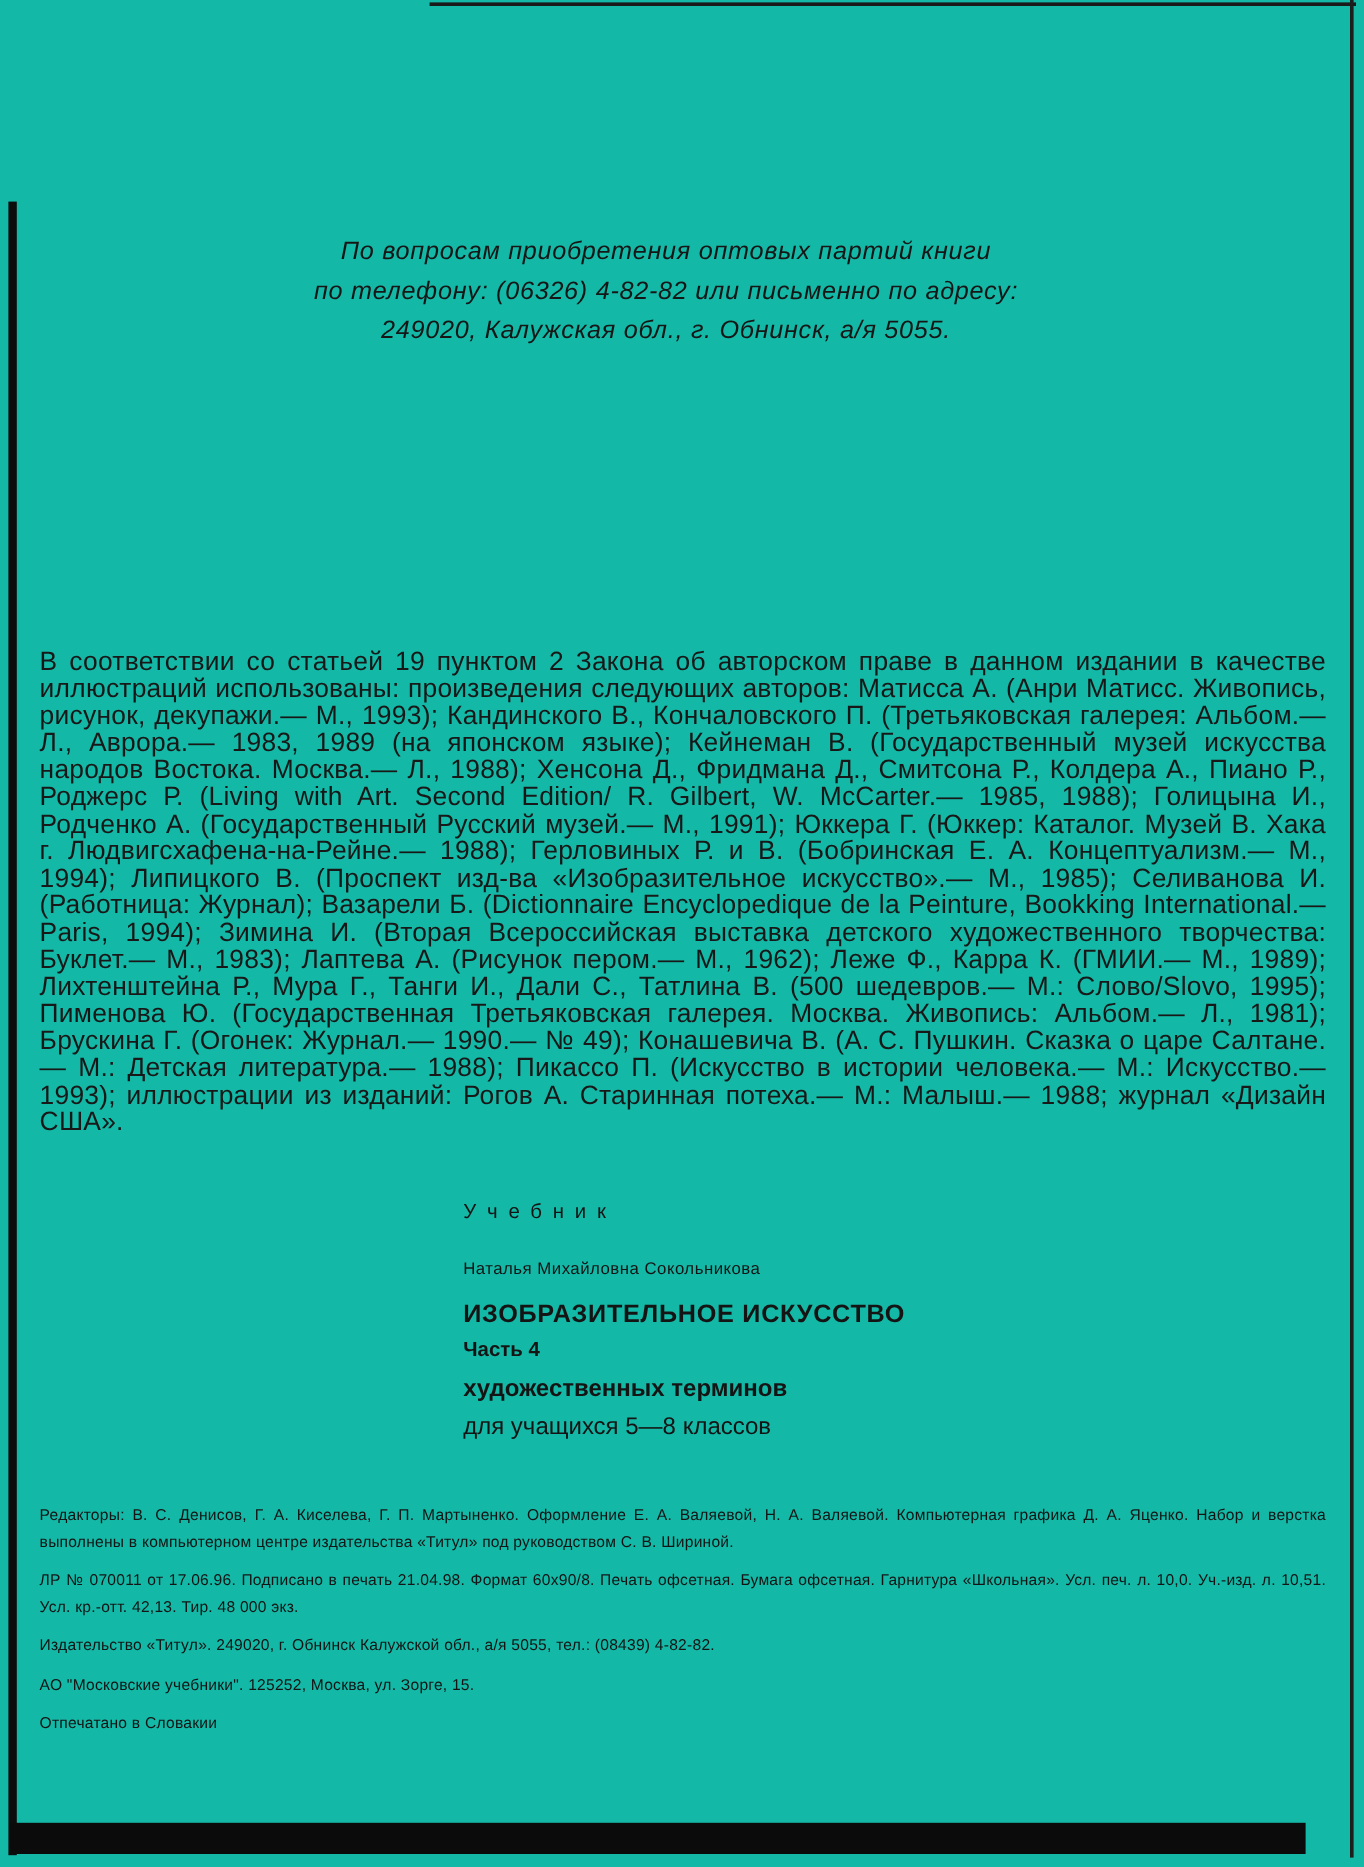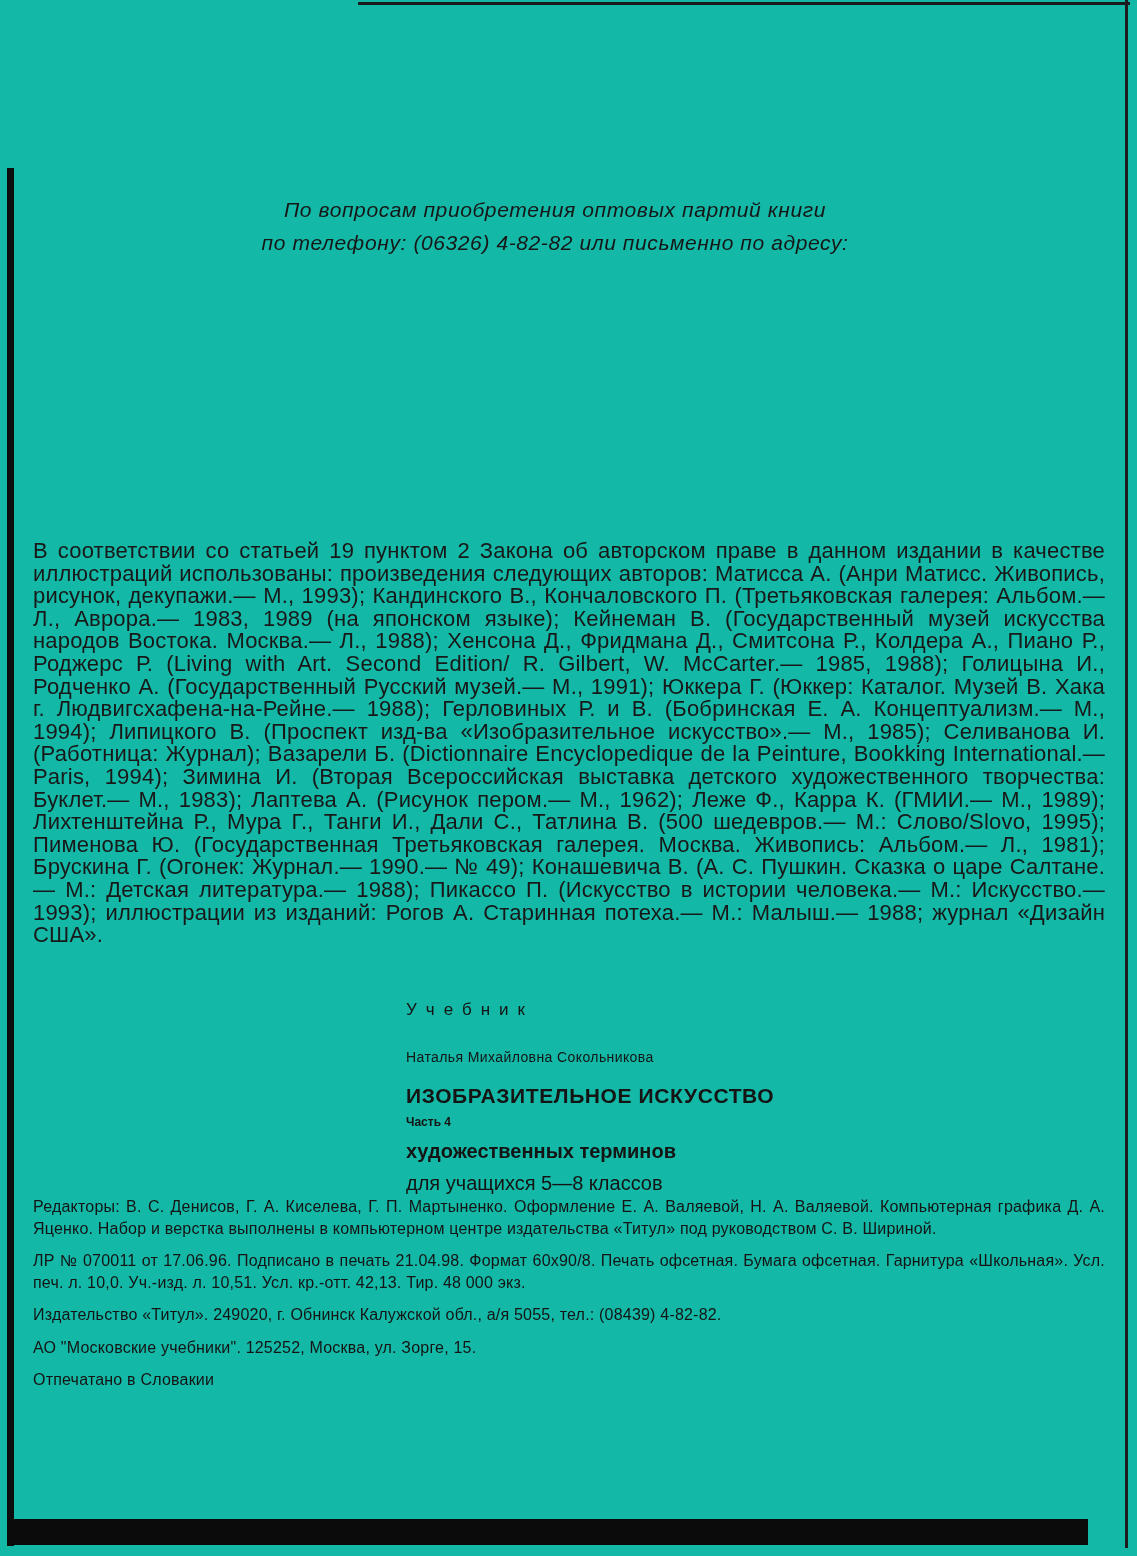--- a/index.html
+++ b/index.html
@@ -42,61 +42,61 @@
     width: 1072px;
     text-align: justify;
     font-size: 22px;
     line-height: 22.6px;
     letter-spacing: 0.2px;
     color: #181818;
   }
 
   .bookinfo {
     position: absolute;
-    left: 406px;
+    left: 386px;
     top: 1000px;
     width: 560px;
   }
   .bookinfo .kind {
     font-size: 17px;
     letter-spacing: 9px;
     margin-bottom: 29px;
   }
   .bookinfo .author {
     font-size: 14px;
     letter-spacing: 0.4px;
     margin-bottom: 19px;
   }
   .bookinfo .title {
     font-size: 21px;
     font-weight: bold;
     letter-spacing: 0.6px;
     margin-bottom: 7px;
   }
   .bookinfo .part {
-    font-size: 12px;
+    font-size: 17px;
     font-weight: bold;
     margin-bottom: 7px;
   }
   .bookinfo .subtitle {
     font-size: 20px;
     font-weight: bold;
     line-height: 30px;
   }
   .bookinfo .audience {
     font-size: 20px;
     margin-top: 6px;
   }
 
   .imprint {
     position: absolute;
     left: 33px;
-    top: 1196px;
+    top: 1252px;
     width: 1072px;
-    font-size: 16px;
+    font-size: 13px;
     line-height: 21.5px;
     letter-spacing: 0.2px;
   }
   .imprint p {
     margin: 0 0 11px 0;
     text-align: justify;
   }
 </style>
 </head>
 <body>
@@ -104,20 +104,21 @@
 <div class="page">
 
   <div class="edge-top"></div>
   <div class="edge-right"></div>
   <div class="edge-left"></div>
   <div class="edge-bottom"></div>
 
   <div class="notice">
     <div>По вопросам приобретения оптовых партий книги</div>
     <div>по телефону: (06326) 4-82-82 или письменно по адресу:</div>
+    <div>249020, Калужская обл., г. Обнинск, а/я 5055.</div>
   </div>
 
   <div class="copyright">В соответствии со статьей 19 пунктом 2 Закона об авторском праве в данном издании в качестве иллюстраций использованы: произведения следующих авторов: Матисса А. (Анри Матисс. Живопись, рисунок, декупажи.— М., 1993); Кандинского В., Кончаловского П. (Третьяковская галерея: Альбом.—Л., Аврора.— 1983, 1989 (на японском языке); Кейнеман В. (Государственный музей искусства народов Востока. Москва.— Л., 1988); Хенсона Д., Фридмана Д., Смитсона Р., Колдера А., Пиано Р., Роджерс Р. (Living with Art. Second Edition/ R. Gilbert, W. McCarter.— 1985, 1988); Голицына И., Родченко А. (Государственный Русский музей.— М., 1991); Юккера Г. (Юккер: Каталог. Музей В. Хака г. Людвигсхафена-на-Рейне.— 1988); Герловиных Р. и В. (Бобринская Е. А. Концептуализм.— М., 1994); Липицкого В. (Проспект изд-ва «Изобразительное искусство».— М., 1985); Селиванова И. (Работница: Журнал); Вазарели Б. (Dictionnaire Encyclopedique de la Peinture, Bookking International.— Paris, 1994); Зимина И. (Вторая Всероссийская выставка детского художественного творчества: Буклет.— М., 1983); Лаптева А. (Рисунок пером.— М., 1962); Леже Ф., Карра К. (ГМИИ.— М., 1989); Лихтенштейна Р., Мура Г., Танги И., Дали С., Татлина В. (500 шедевров.— М.: Слово/Slovo, 1995); Пименова Ю. (Государственная Третьяковская галерея. Москва. Живопись: Альбом.— Л., 1981); Брускина Г. (Огонек: Журнал.— 1990.— № 49); Конашевича В. (А. С. Пушкин. Сказка о царе Салтане.— М.: Детская литература.— 1988); Пикассо П. (Искусство в истории человека.— М.: Искусство.— 1993); иллюстрации из изданий: Рогов А. Старинная потеха.— М.: Малыш.— 1988; журнал «Дизайн США».</div>
 
   <div class="bookinfo">
     <div class="kind">Учебник</div>
     <div class="author">Наталья Михайловна Сокольникова</div>
     <div class="title">ИЗОБРАЗИТЕЛЬНОЕ ИСКУССТВО</div>
     <div class="part">Часть 4</div>
     <div class="subtitle">художественных терминов</div>

